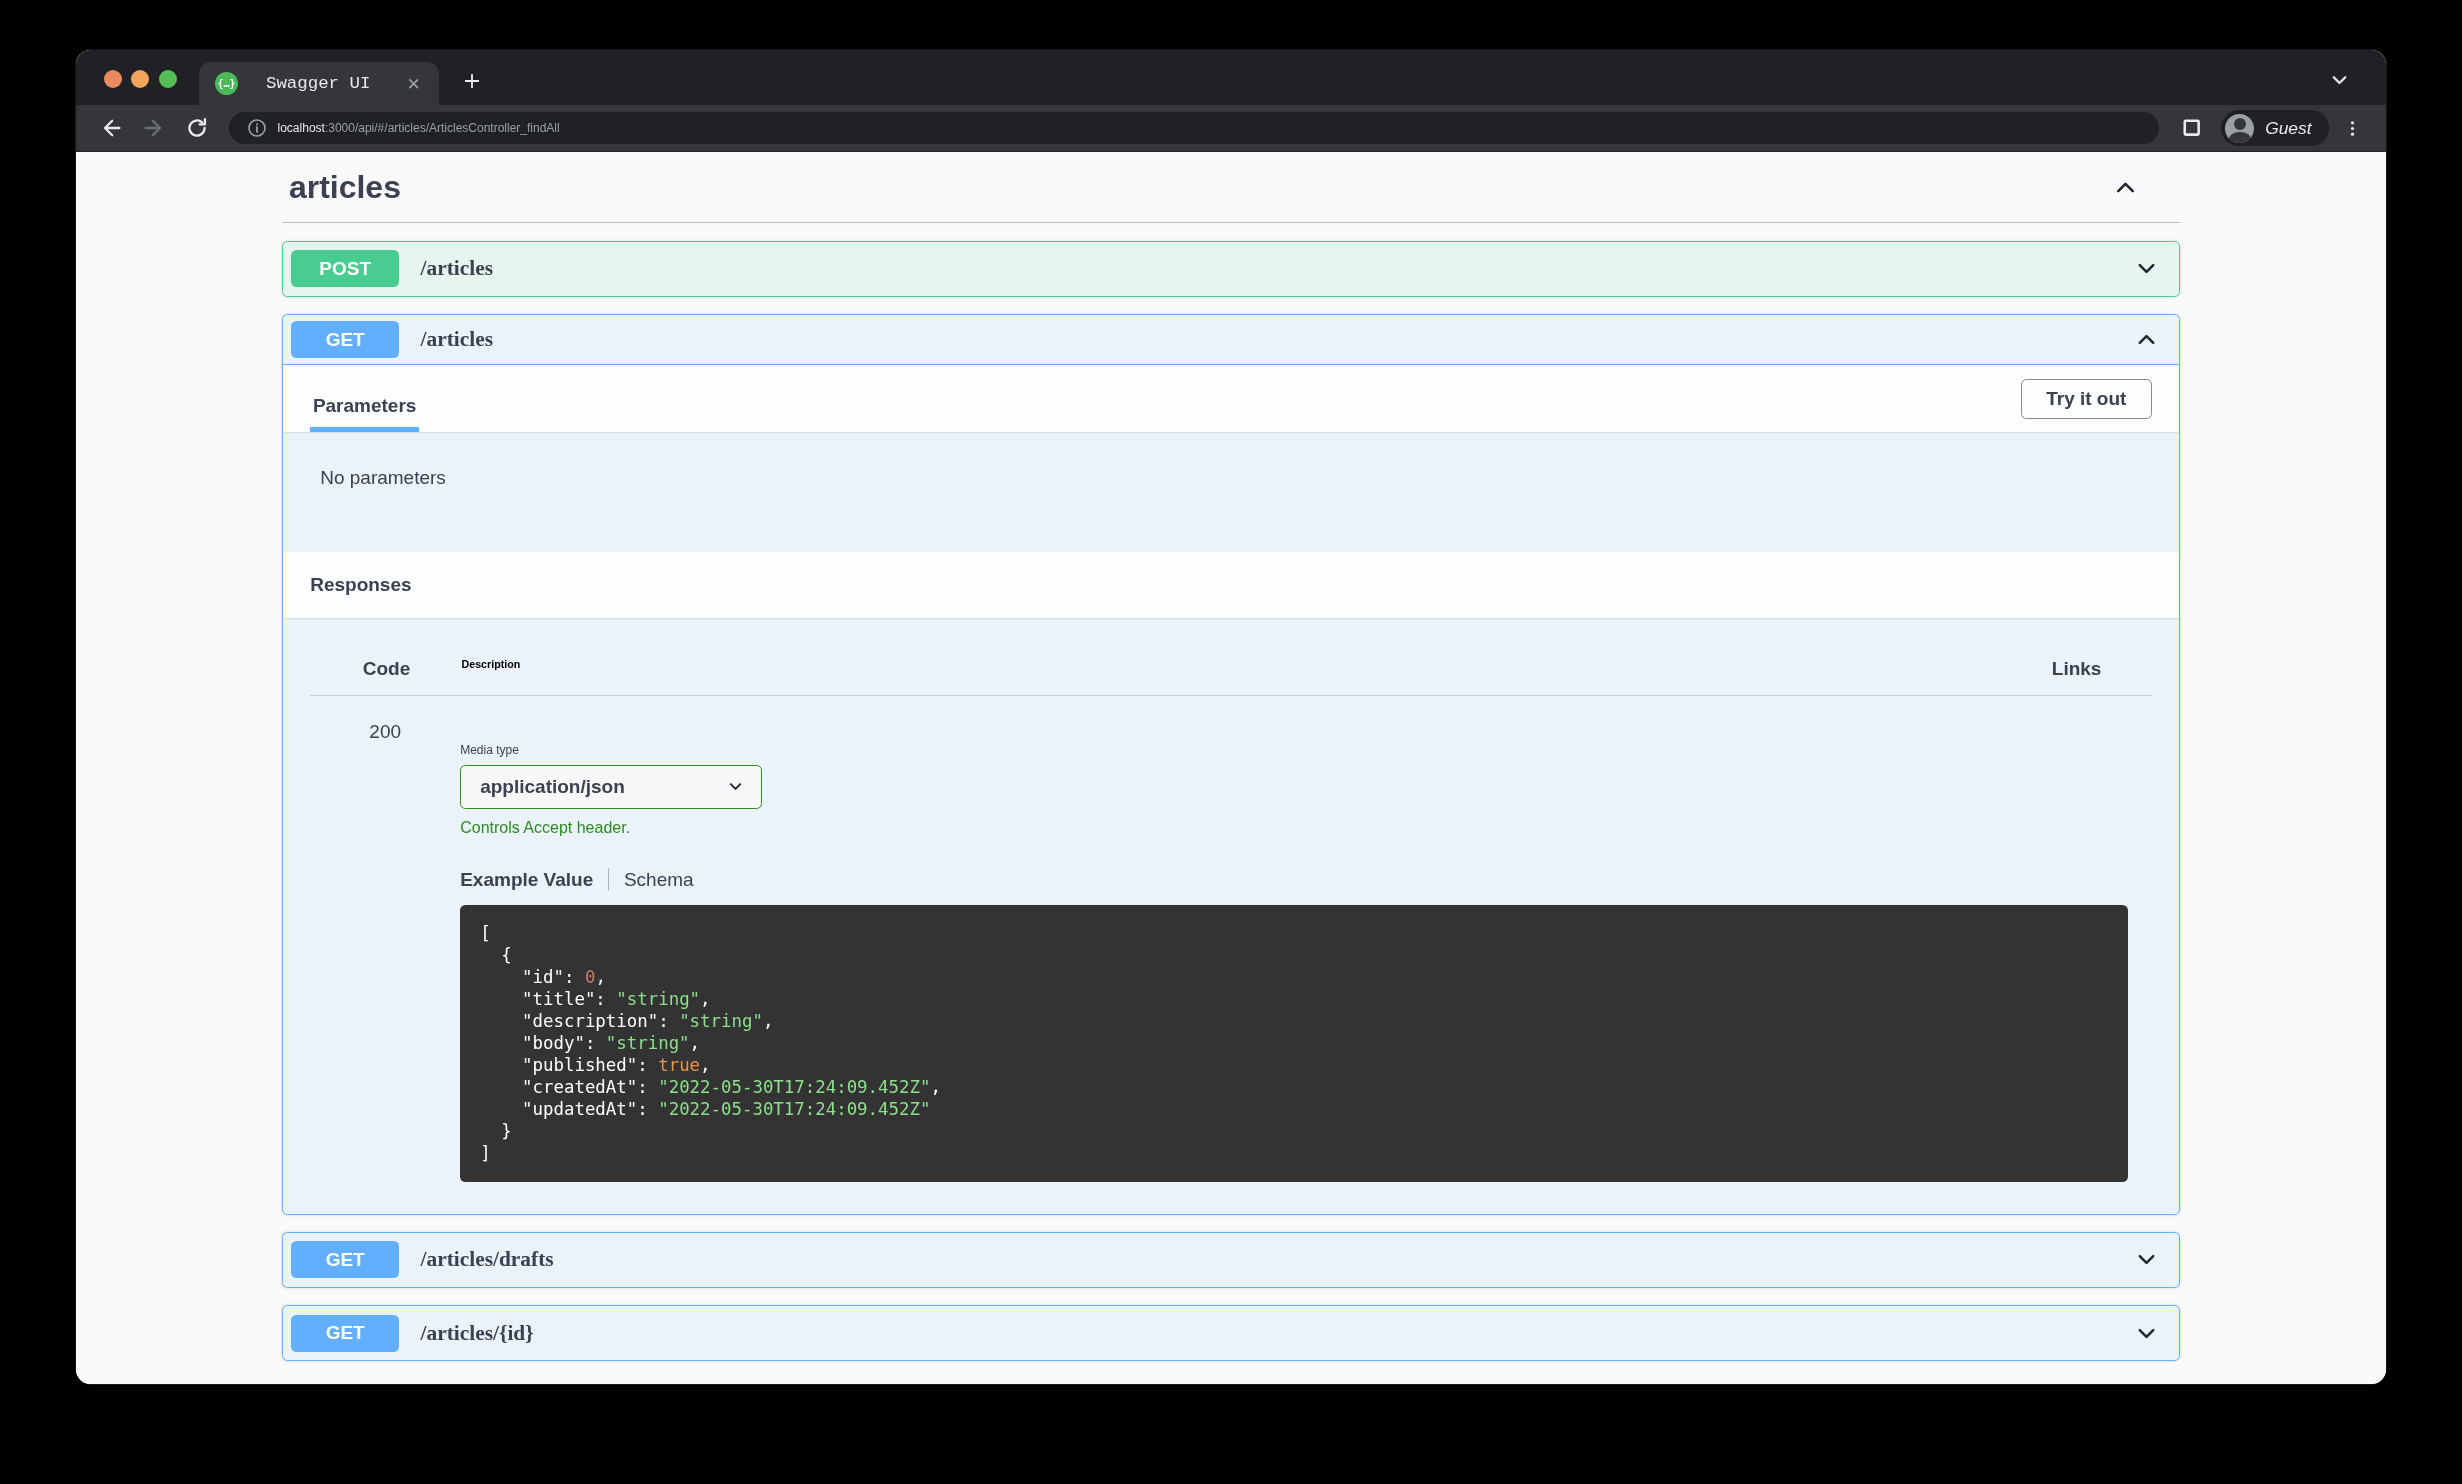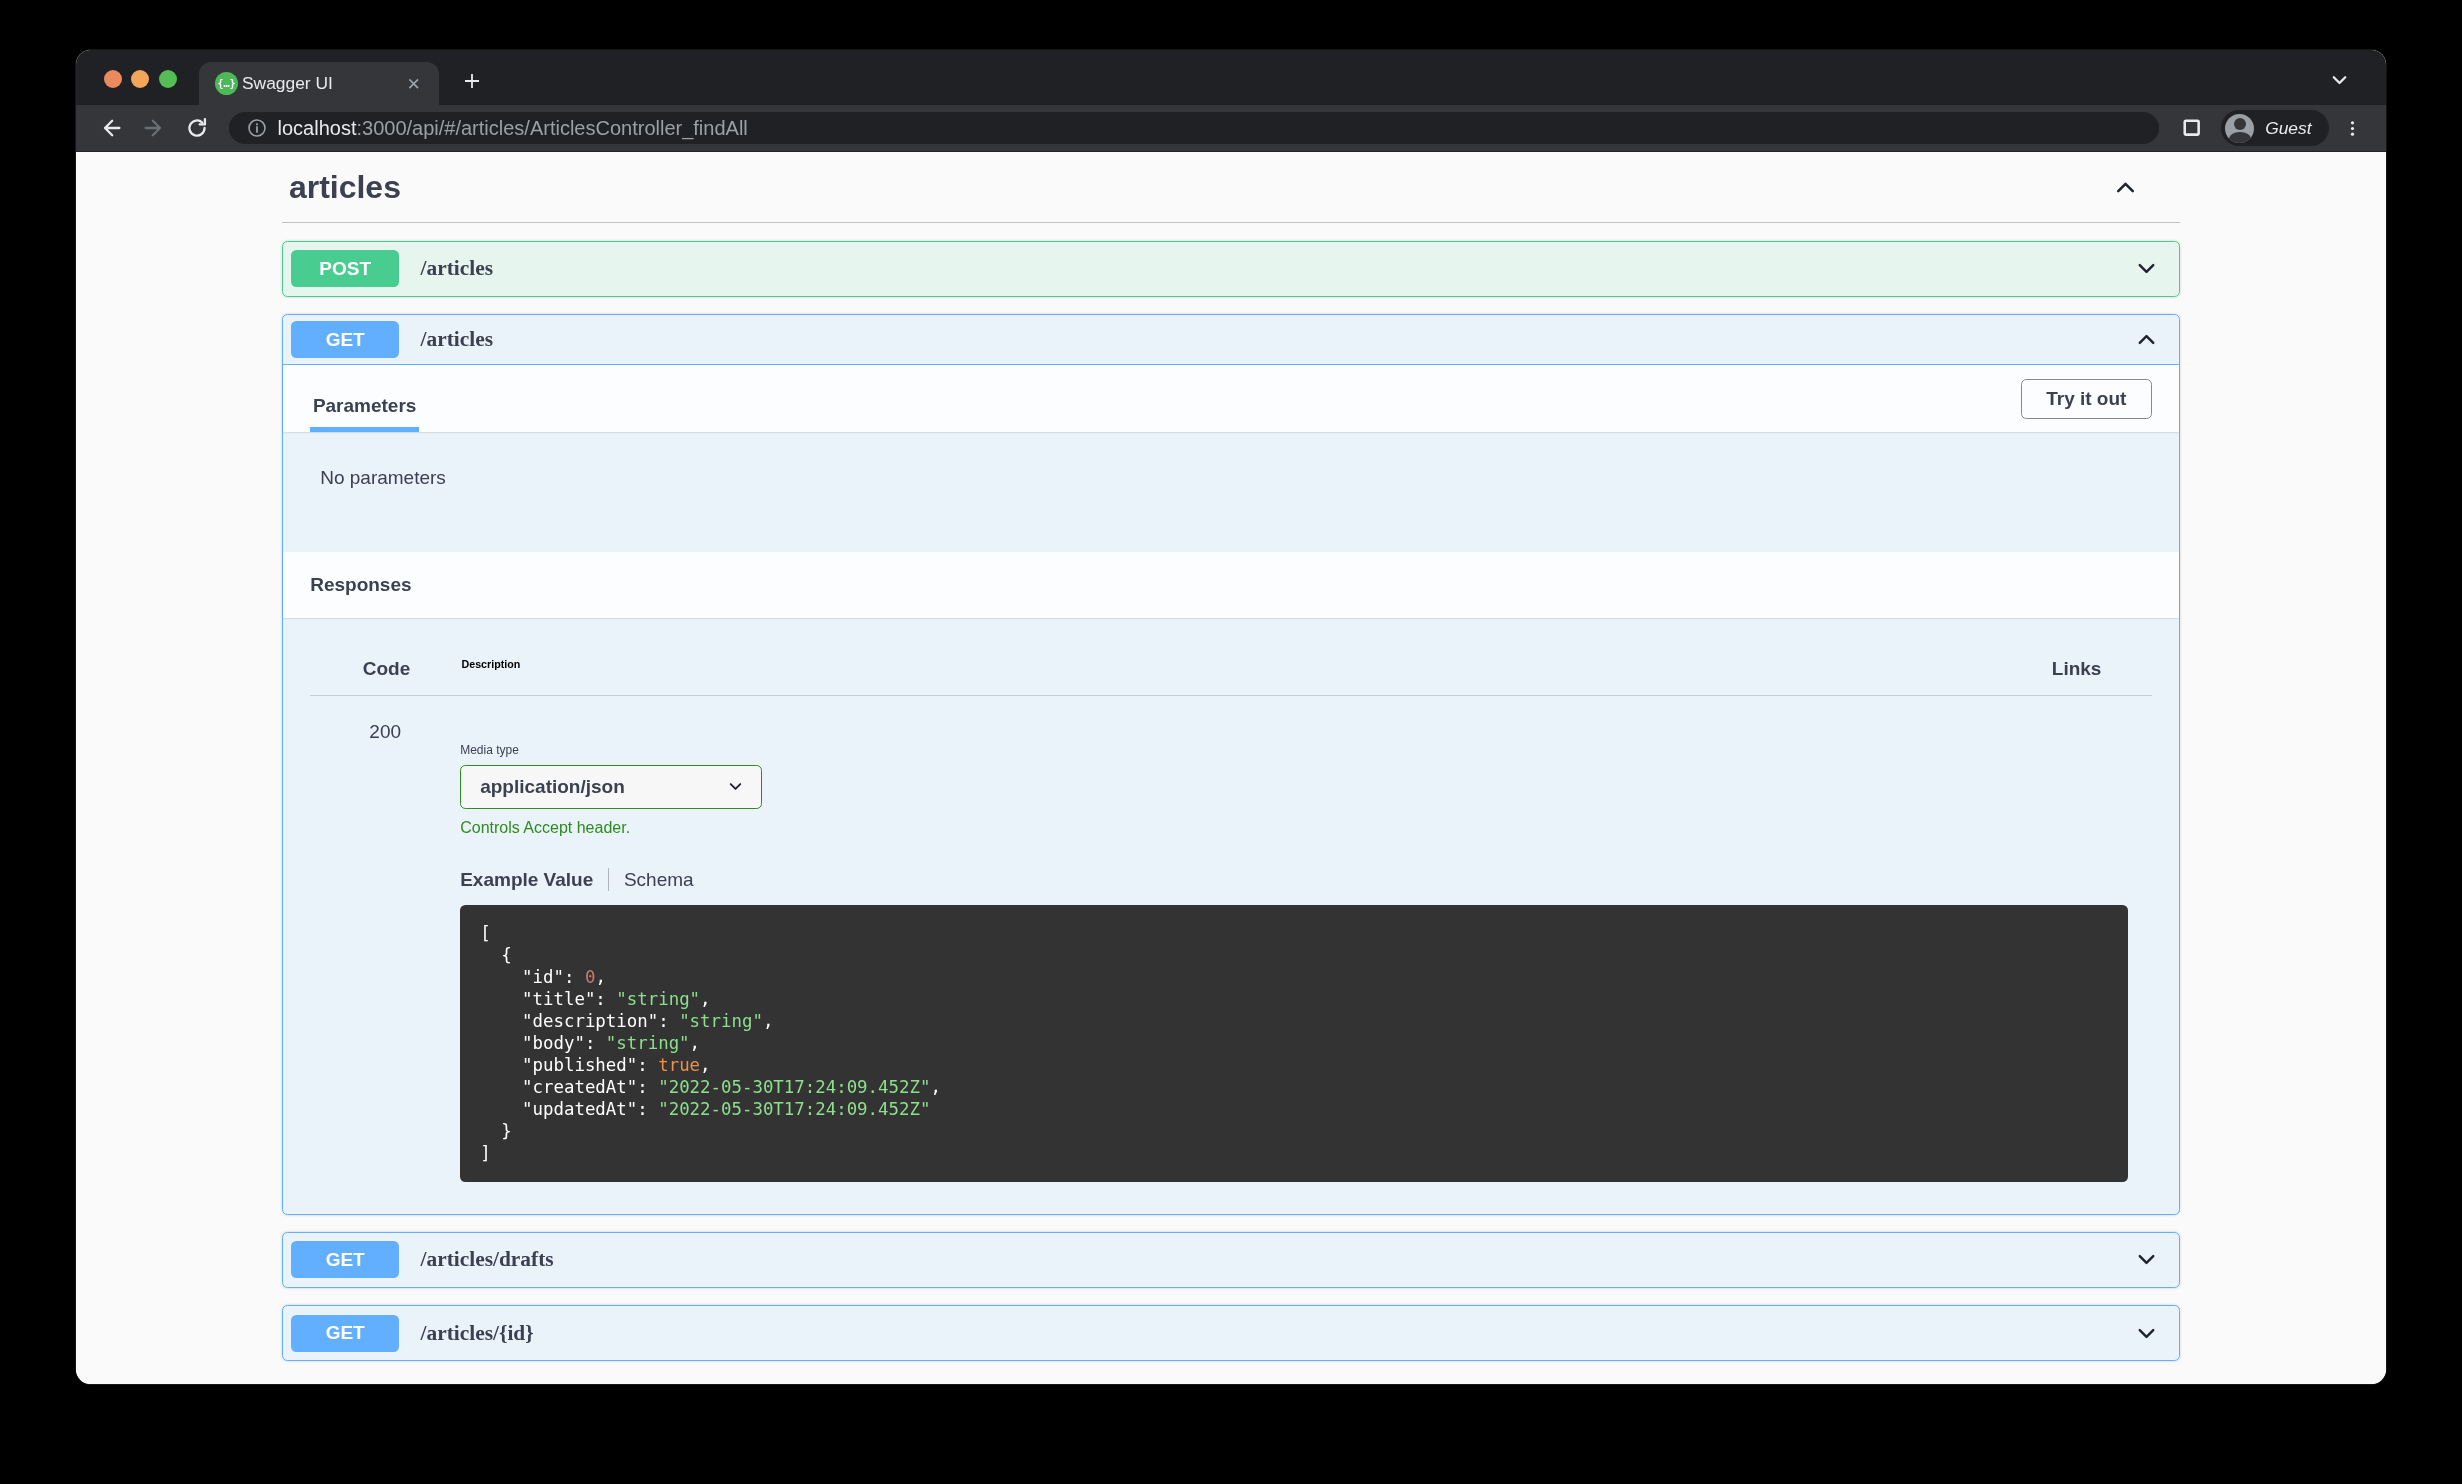--- a/index.html
+++ b/index.html
@@ -24,39 +24,39 @@
   .tab {
     position: absolute; left: 123px; bottom: 0; width: 240px; height: 43px;
     background: var(--c-chrome_surface); border-radius: 12px 12px 0 0;
     display: flex; align-items: center; padding: 0 13.4px 0 16px;
   }
   .favicon {
     width: 23px; height: 23px; border-radius: 50%; background: var(--c-favicon_green);
     color: #fff; font-family: "DejaVu Sans Mono", monospace; font-size: 10px; font-weight: bold;
     display: flex; align-items: center; justify-content: center; flex: none;
   }
-  .tab-title { color: var(--c-chrome_text); font-size: 17.4px; margin-left: 4px; flex: 1; white-space: nowrap; overflow: hidden; }
+  .tab-title { color: var(--c-chrome_text); font-size: 17.4px; margin-left: 28px; flex: 1; white-space: nowrap; overflow: hidden; font-family: Liberation Mono, monospace; }
   .tab-close { width: 23px; height: 23px; color: var(--c-chrome_muted); flex: none; display:flex; align-items:center; justify-content:center; }
   .newtab-btn { position: absolute; left: 381px; top: 16px; width: 29px; height: 29px; color: var(--c-chrome_text); display:flex; align-items:center; justify-content:center; }
   .strip-chevron { position: absolute; right: 32px; top: 14.7px; width: 29px; height: 29px; color: var(--c-chrome_text); display:flex; align-items:center; justify-content:center; }
 
   
   .toolbar {
     height: 47px; background: var(--c-chrome_surface); flex: none;
     display: flex; align-items: center; padding: 0 17.4px; gap: 6.7px;
     border-bottom: 0.7px solid rgba(0,0,0,.35);
   }
   .nav-btn { width: 36px; height: 36px; display: flex; align-items: center; justify-content: center; border-radius: 50%; flex: none; }
   .nav-btn.enabled { color: var(--c-chrome_text); }
   .nav-btn.disabled { color: var(--c-chrome_dim); }
   .omnibox {
     flex: 1; height: 32px; margin: 0 8px; background: var(--c-chrome_strip); border-radius: 16px;
     display: flex; align-items: center; padding: 0 17.4px; gap: 10.7px; min-width: 0;
   }
-  .omnibox .url { font-size: 20px; white-space: nowrap; overflow: hidden; }
+  .omnibox .url { font-size: 12px; white-space: nowrap; overflow: hidden; }
   .url .host { color: var(--c-chrome_text); }
   .url .rest { color: var(--c-chrome_muted); }
   .info-ic { color: var(--c-chrome_muted); flex: none; display:flex; }
   .panel-btn { width: 36px; height: 36px; color: var(--c-chrome_text); display:flex; align-items:center; justify-content:center; flex:none; }
   .profile-pill {
     flex: none; height: 36px; background: var(--c-chrome_strip); border-radius: 18px;
     display: flex; align-items: center; padding: 0 17.4px 0 4px; gap: 10.7px; margin-left: 5.4px;
   }
   .avatar { width: 29px; height: 29px; border-radius: 50%; background: var(--c-chrome_muted); overflow: hidden; position: relative; flex:none; }
   .avatar .head { position: absolute; left: 8.7px; top: 4.7px; width: 12px; height: 12px; border-radius: 50%; background: var(--c-chrome_surface); }

